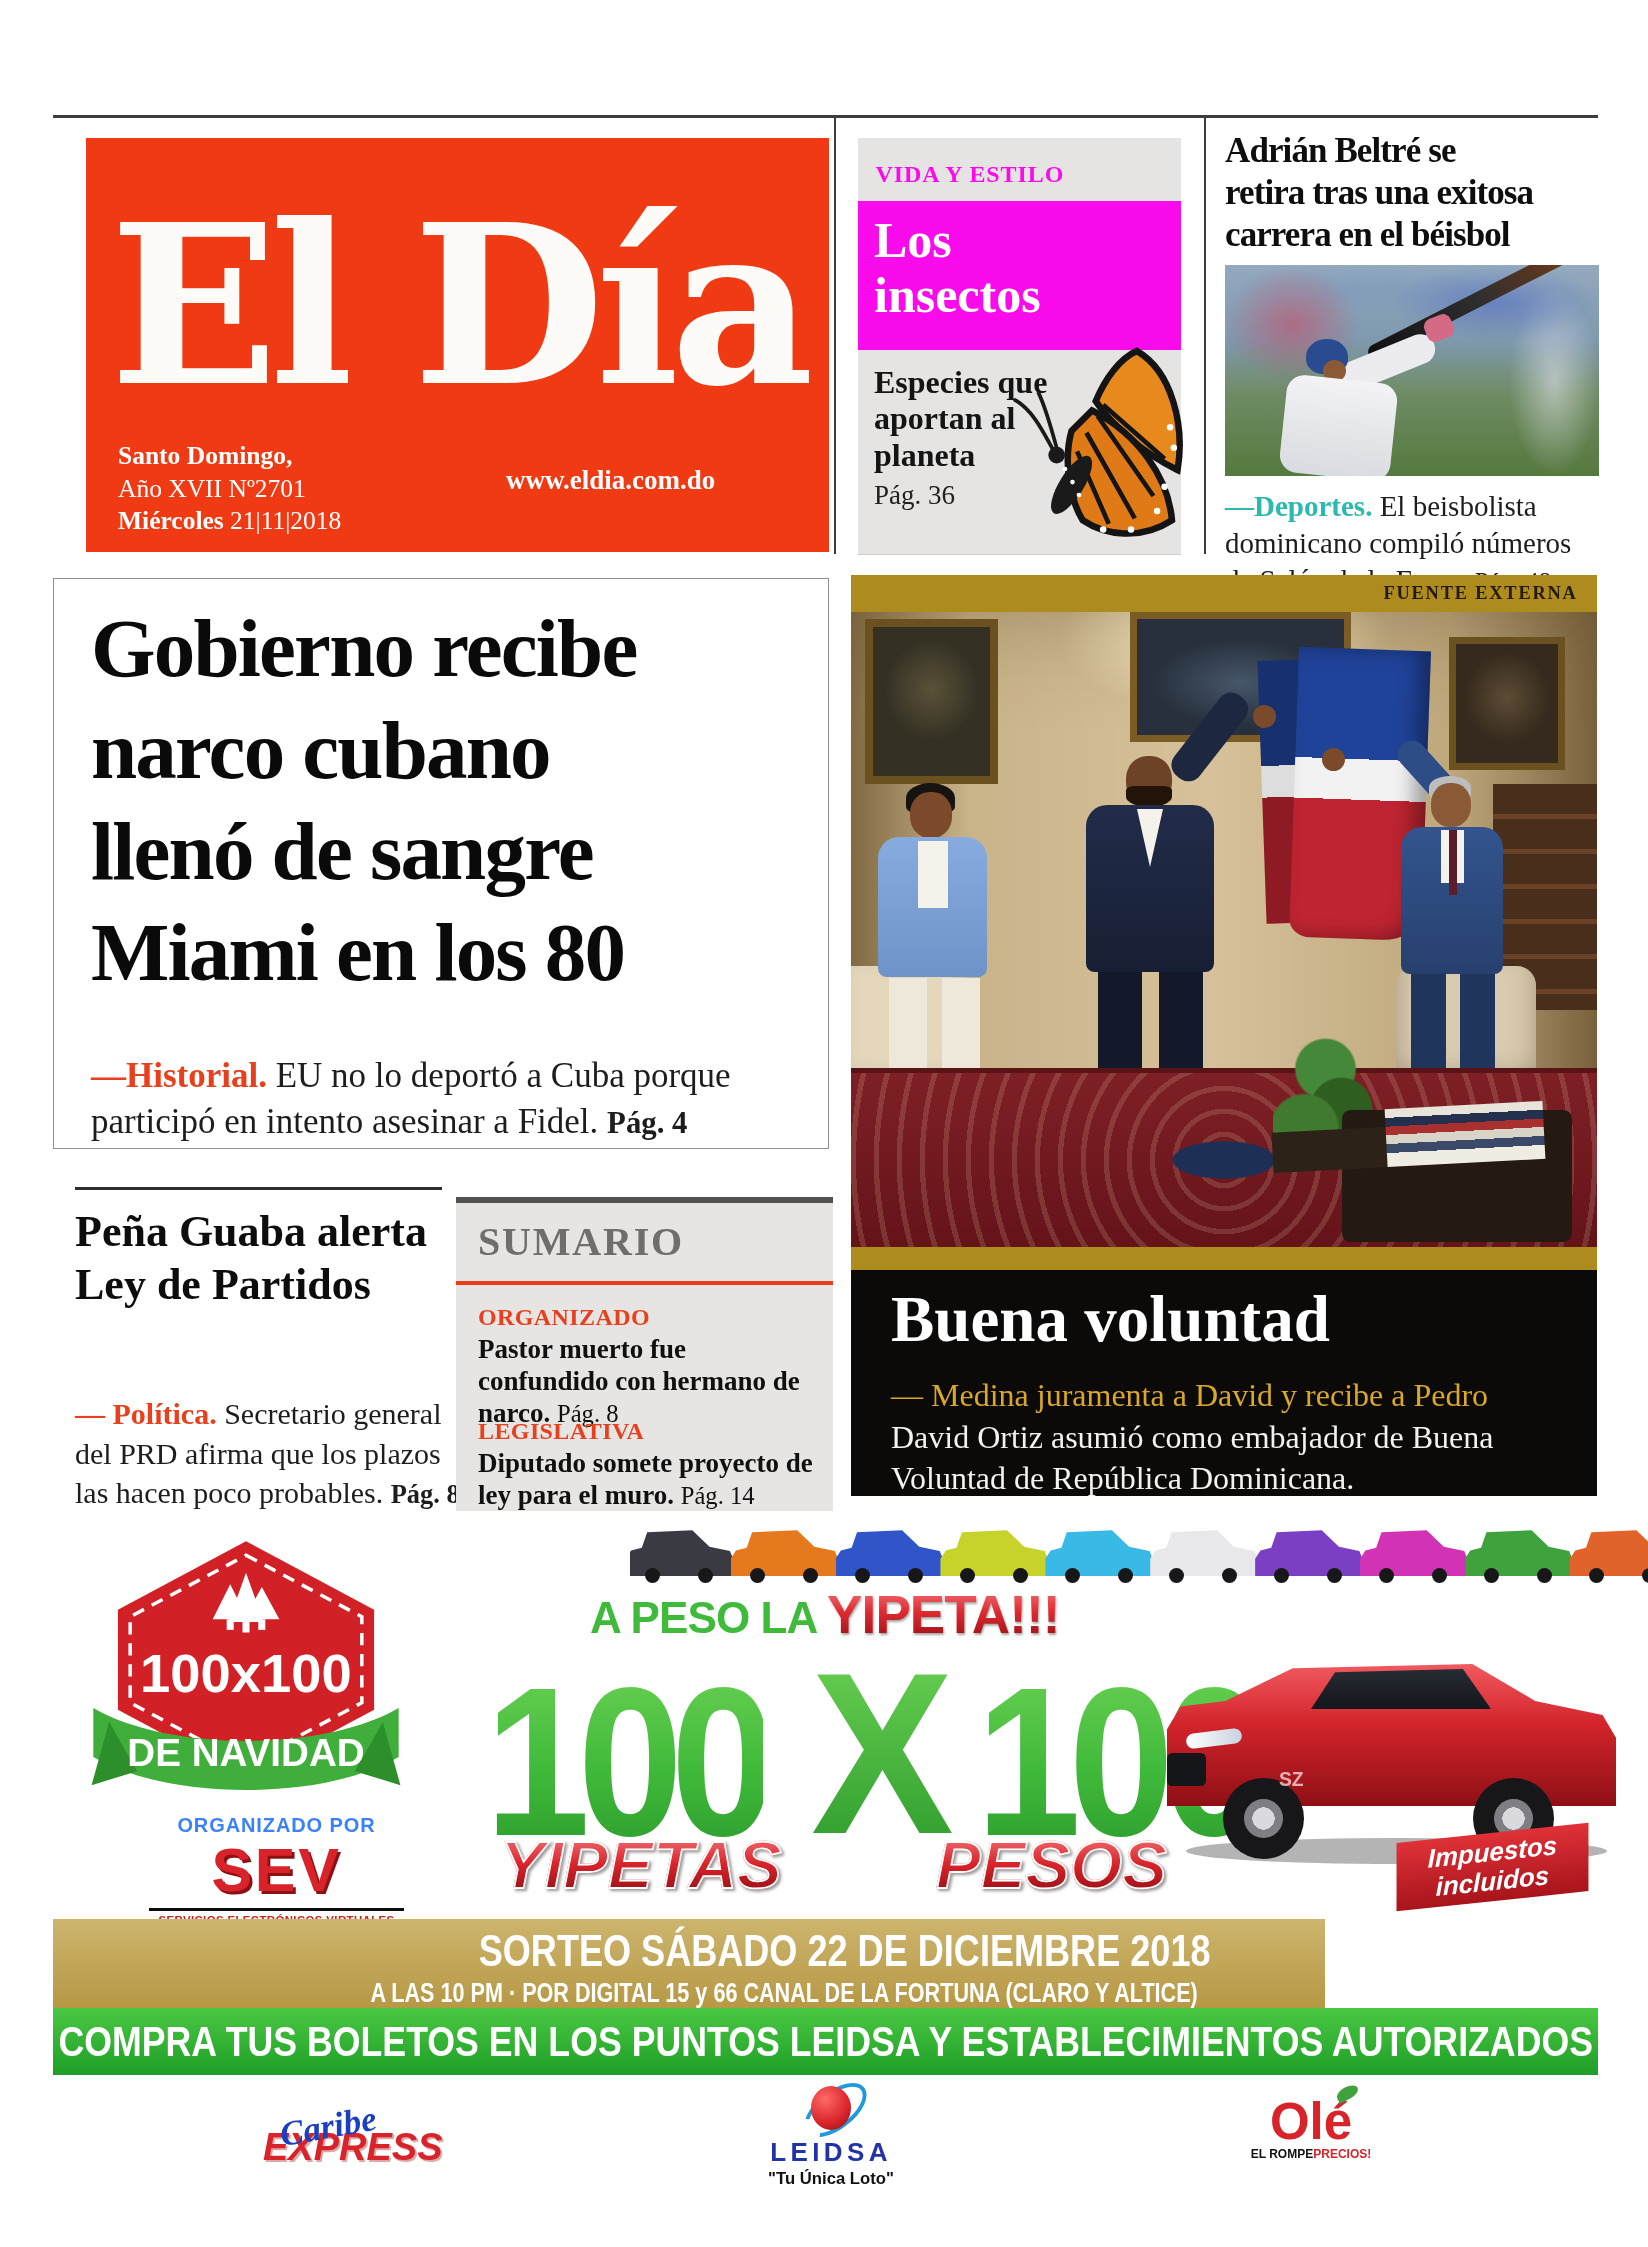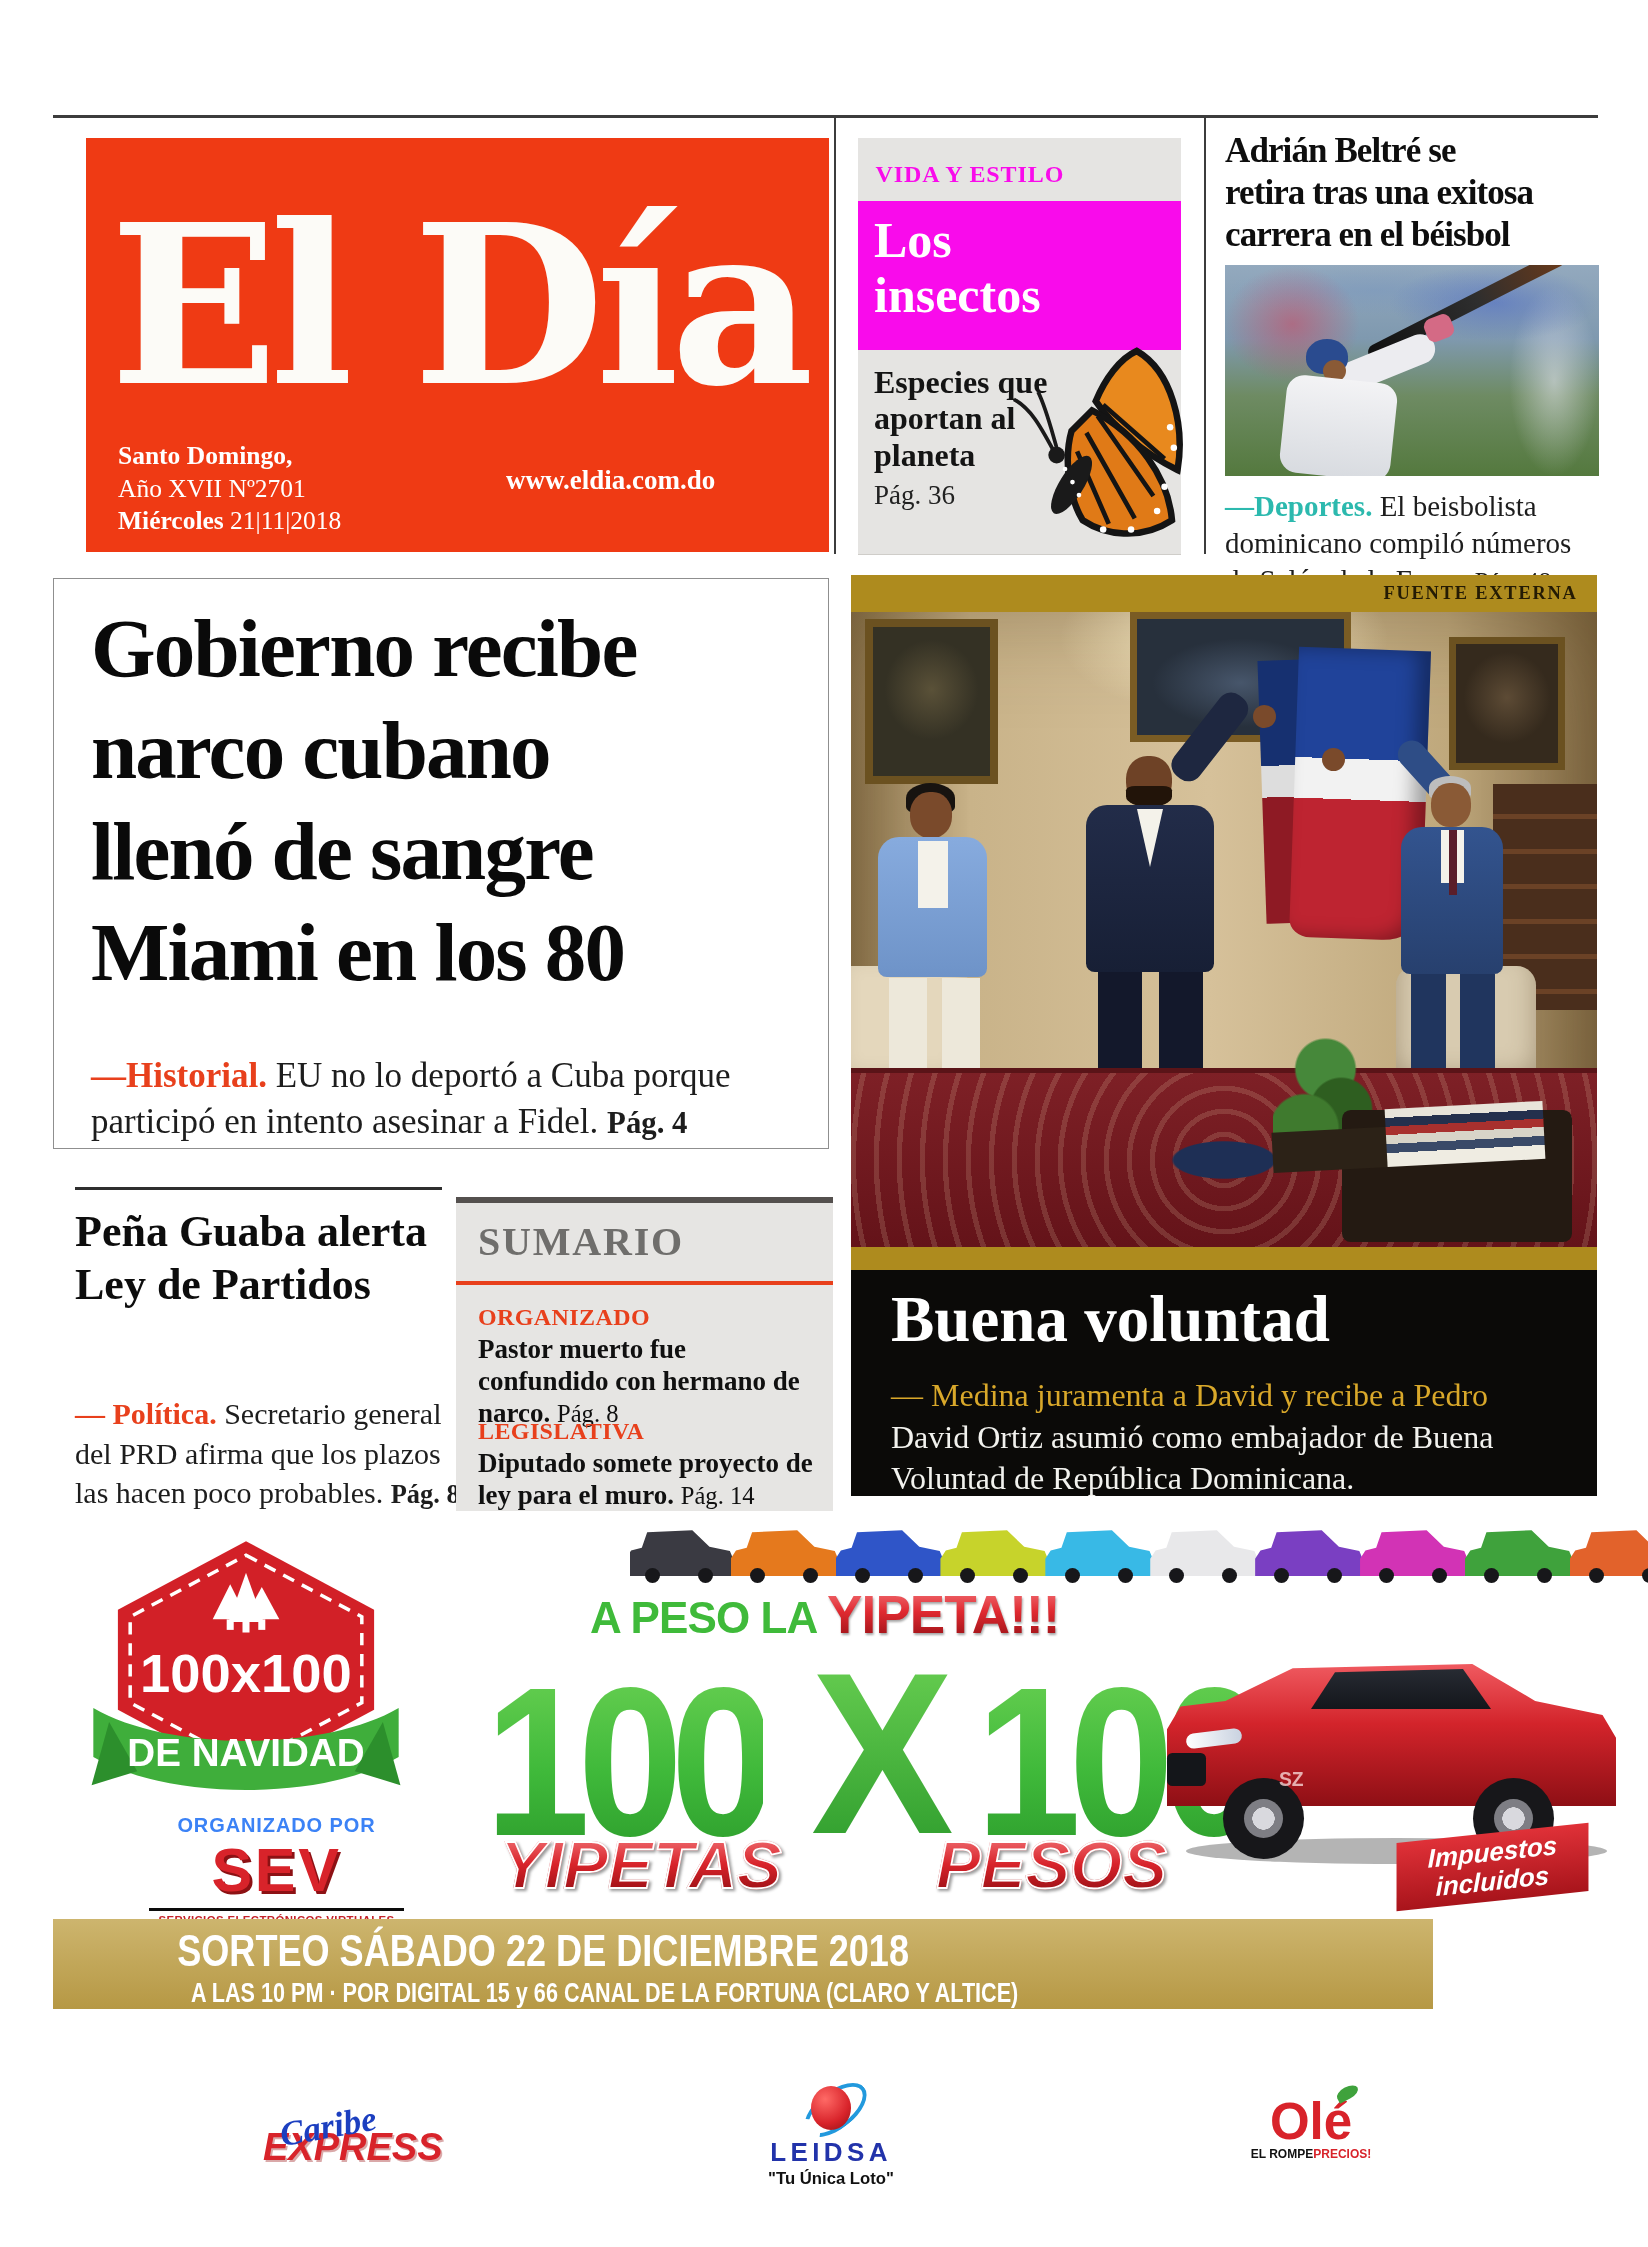--- a/index.html
+++ b/index.html
@@ -171,21 +171,21 @@
   .suv-wheel::before{content:'';position:absolute;inset:21px;border-radius:50%;background:radial-gradient(#d9d9de 0 40%,#7e7e84 41% 100%);}
   .wf{left:63px;} .wr{left:313px;}
   .suv-label{position:absolute;left:119px;top:156px;color:#f2caca;font-family:"Liberation Sans",sans-serif;
       font-weight:bold;font-size:19.3px;opacity:.85;}
 
   .imp-ribbon{left:1396px;top:1833px;width:193px;height:68px;background:linear-gradient(180deg,#E03138,#A8141B);
       transform:rotate(-6deg) skewX(-6deg);display:flex;align-items:center;justify-content:center;text-align:center;
       color:#fff;font-family:"Liberation Sans",sans-serif;font-weight:bold;font-style:italic;font-size:26px;line-height:1.1;}
   .imp-ribbon span{display:block;width:140px;}
 
-  .gold-banner{left:53px;top:1919px;width:1380px;height:90px;text-align:left;color:#fff;
+  .gold-banner{left:53px;top:1919px;width:1272px;height:90px;text-align:right;color:#fff;
       background:linear-gradient(180deg,#CDB56E,#B69844);font-family:"Liberation Sans",sans-serif;overflow:hidden;}
   .gb1{margin-top:7px;font-weight:900;font-size:44px;transform:scaleX(.82);transform-origin:center;white-space:nowrap;}
   .gb2{margin-top:1.8px;font-weight:800;font-size:27px;transform:scaleX(.8);transform-origin:center;white-space:nowrap;}
   .green-banner{left:53px;top:2008px;width:1545px;height:67px;display:flex;align-items:center;justify-content:center;
       background:linear-gradient(180deg,#4AC843,#1E9E26);color:#fff;font-family:"Liberation Sans",sans-serif;}
   .green-banner div{font-weight:800;font-size:42px;transform:scaleX(.85);white-space:nowrap;}
 
   .caribe{left:263px;top:2100px;width:193px;font-family:"Liberation Sans",sans-serif;}
   .caribe .script{display:block;transform:rotate(-10deg);font-family:"Liberation Serif",serif;font-style:italic;
       font-weight:bold;font-size:35px;color:var(--caribe-blue,#1C3FC0);margin-left:16px;}
@@ -420,20 +420,23 @@
   </div>
 
   <div class="abs imp-ribbon">
     <span>Impuestos incluidos</span>
   </div>
 
   <div class="abs gold-banner">
     <div class="gb1">SORTEO SÁBADO 22 DE DICIEMBRE 2018</div>
     <div class="gb2">A LAS 10 PM · POR DIGITAL 15 y 66 CANAL DE LA FORTUNA (CLARO Y ALTICE)</div>
   </div>
+  <div class="abs green-banner">
+    <div>COMPRA TUS BOLETOS EN LOS PUNTOS LEIDSA Y ESTABLECIMIENTOS AUTORIZADOS</div>
+  </div>
 
   <div class="abs caribe">
     <span class="script">Caribe</span>
     <span class="express">EXPRESS</span>
   </div>
   <div class="abs leidsa">
     <div class="leidsa-ball">
       <div class="ring"></div>
       <div class="ball"></div>
     </div>

